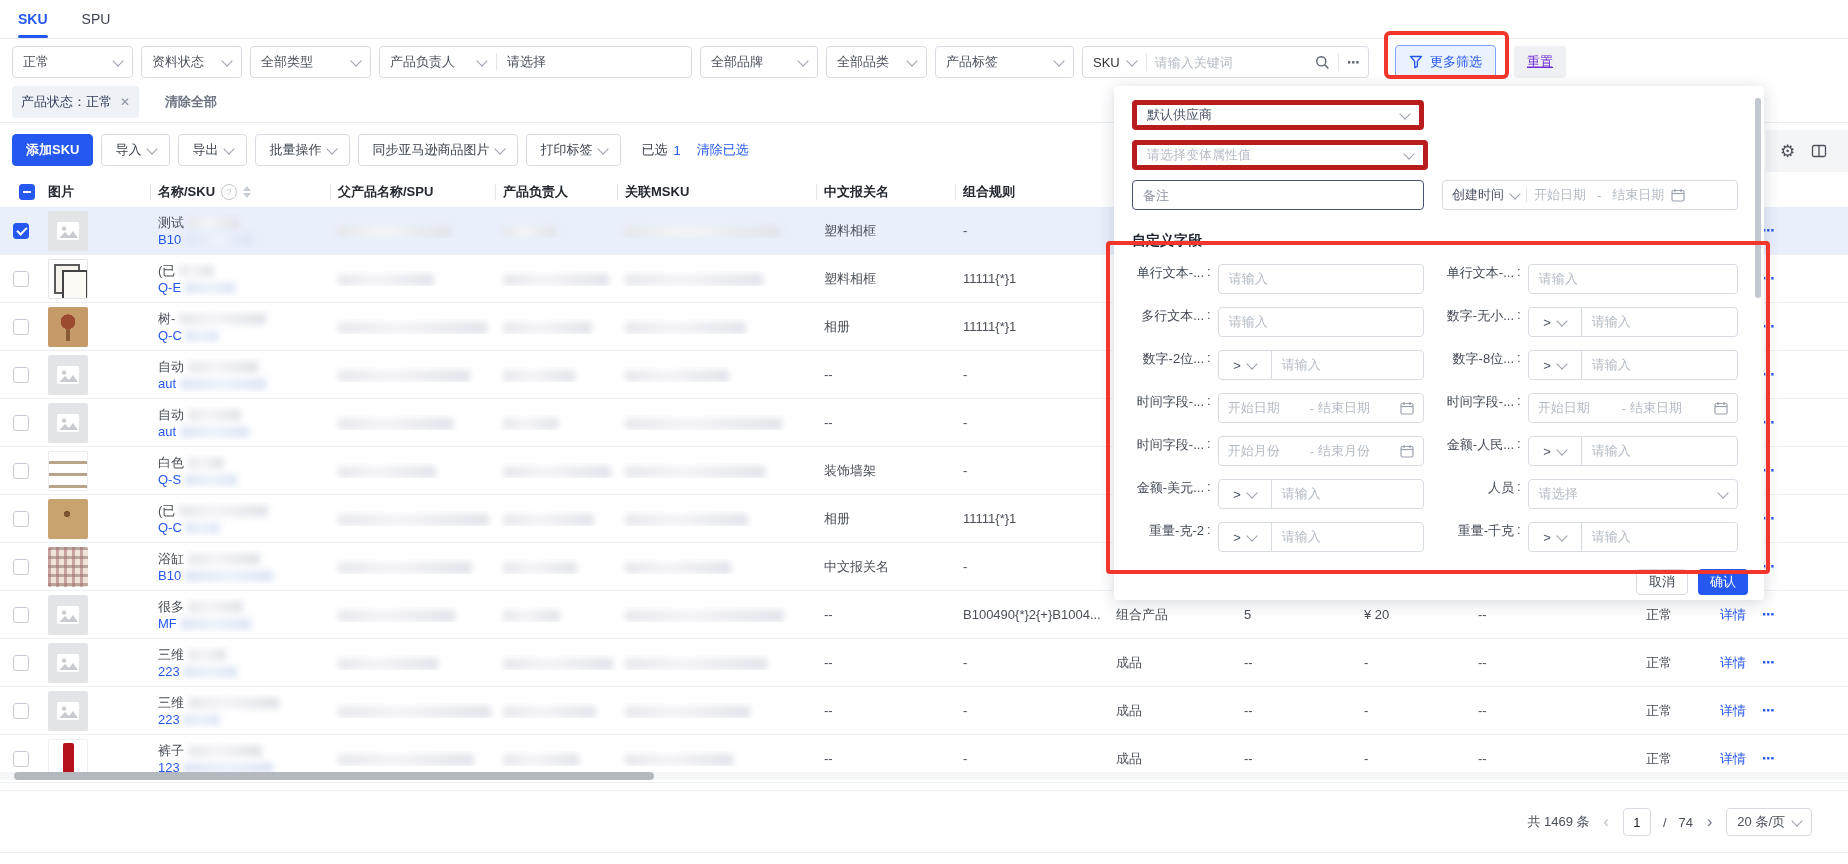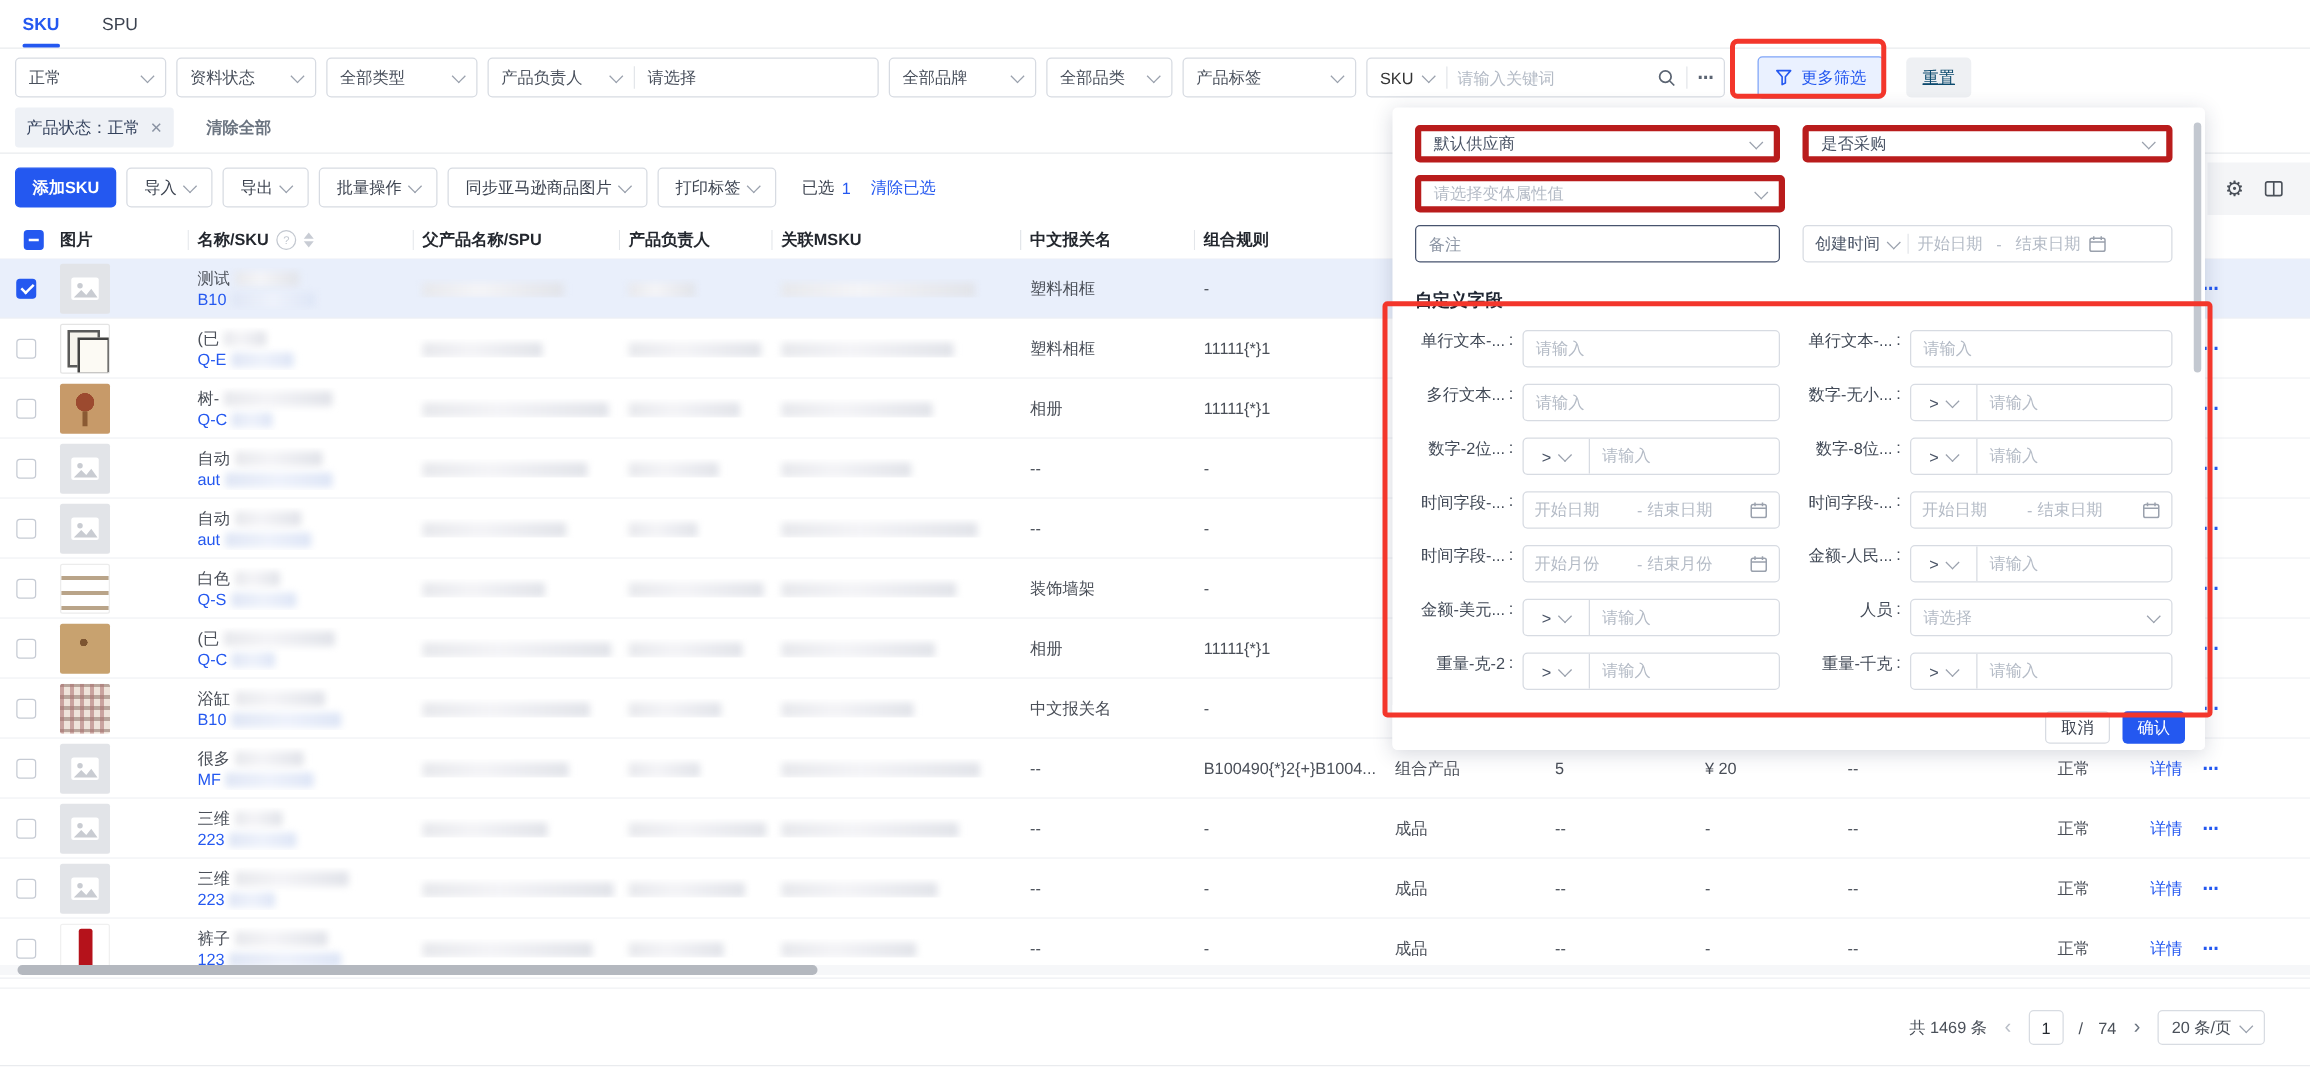--- a/index.html
+++ b/index.html
@@ -20,21 +20,21 @@
   .combo{height:32px;border:1px solid #d7dbe2;border-radius:4px;display:flex;align-items:center;box-sizing:border-box;}
   .combo .seg{display:flex;align-items:center;gap:8px;padding:0 10px;color:#49505c;}
   .combo .vline{width:1px;height:18px;background:#e3e6ea;}
   .ph{color:#b4bbc6;}
   .searchbox{height:32px;border:1px solid #d7dbe2;border-radius:4px;display:flex;align-items:center;box-sizing:border-box;}
   .searchbox input{border:none;outline:none;flex:1;min-width:0;font:inherit;padding:0 8px;color:#333;background:transparent;}
   .searchbox input::placeholder{color:#b4bbc6;}
   .iconbtn{display:flex;align-items:center;justify-content:center;padding:0 8px;color:#5b6472;cursor:pointer;}
   .morefilter{height:32px;margin-left:18px;border:1px solid #7ea4f7;background:#eaf1ff;color:#2458f0;
               border-radius:4px;display:flex;align-items:center;gap:7px;padding:0 13px;cursor:pointer;}
-  .resetbtn{height:32px;margin-left:10px;background:#eef0f3;color:#0c4a6e;border-radius:4px;
+  .resetbtn{height:32px;margin-left:10px;background:#eef0f3;color:#6d28d9;border-radius:4px;
             display:flex;align-items:center;padding:0 13px;cursor:pointer;text-decoration:underline;}
   
   .tagrow{position:absolute;top:90px;left:12px;height:24px;display:flex;align-items:center;gap:26px;}
   .ftag{background:#eef1f6;border-radius:3px;height:24px;display:flex;align-items:center;gap:8px;
         padding:4px 9px;color:#33415c;}
   .ftag .x{color:#8a93a3;font-size:12px;cursor:pointer;}
   .clearall{color:#6b7480;cursor:pointer;font-weight:bold;}
   .hline{position:absolute;left:0;right:0;height:1px;background:#e9ebee;}
   
   .toolbar{position:absolute;top:134px;left:12px;height:32px;display:flex;gap:8px;align-items:center;}
@@ -157,21 +157,21 @@
   <div class="tabbar">
     <div class="tab active">SKU</div>
     <div class="tab">SPU</div>
   </div>
 
   <div class="filterbar">
     <div class="fsel" style="width:121px">
       <span>正常</span>
         <i class="caret"></i>
     </div>
-    <div class="fsel" style="width:112px">
+    <div class="fsel" style="width:101px">
       <span>资料状态</span>
         <i class="caret"></i>
     </div>
     <div class="fsel" style="width:121px">
       <span>全部类型</span>
         <i class="caret"></i>
     </div>
     <div class="combo" style="width:313px">
       <div class="seg" style="width:96px;justify-content:space-between">
         <span>产品负责人</span>
@@ -694,24 +694,20 @@
   </div>
 
   <div class="hline line-bottom"></div>
 
   <div class="panel">
     <div class="prow">
       <div class="sel pc1">
         <span>默认供应商</span>
           <i class="caret"></i>
       </div>
-      <div class="sel pc2">
-        <span>是否采购</span>
-          <i class="caret"></i>
-      </div>
     </div>
     <div class="prow">
       <div class="sel pc2">
         <span class="ph">请选择变体属性值</span>
           <i class="caret"></i>
       </div>
     </div>
     <div class="prow">
       <input class="note" placeholder="备注" style="">
       <div class="dr pc2">

